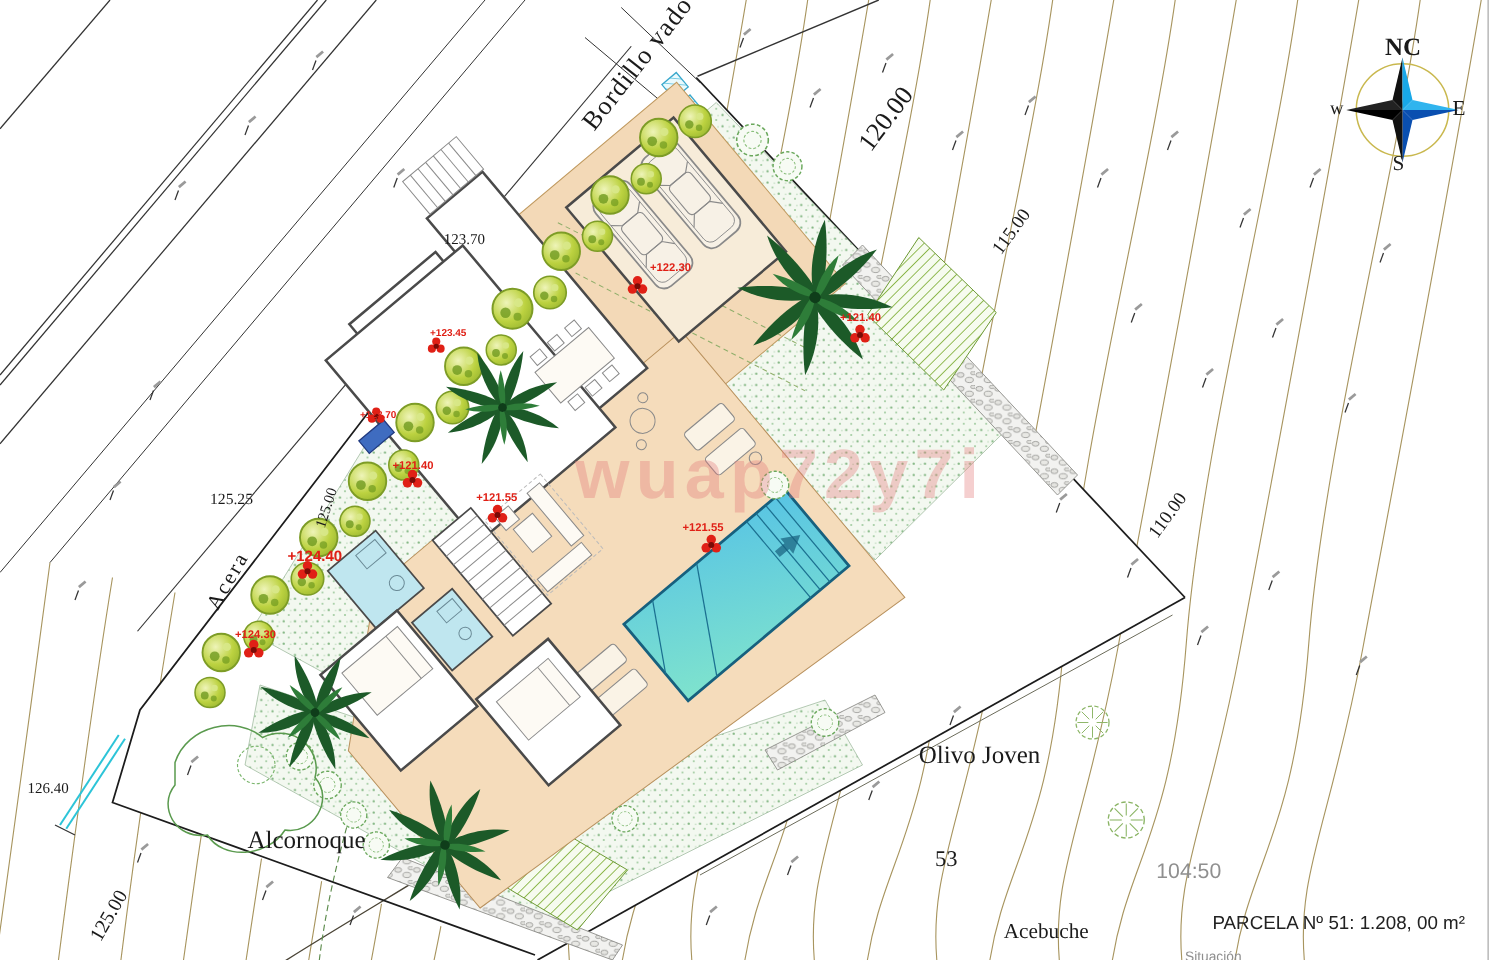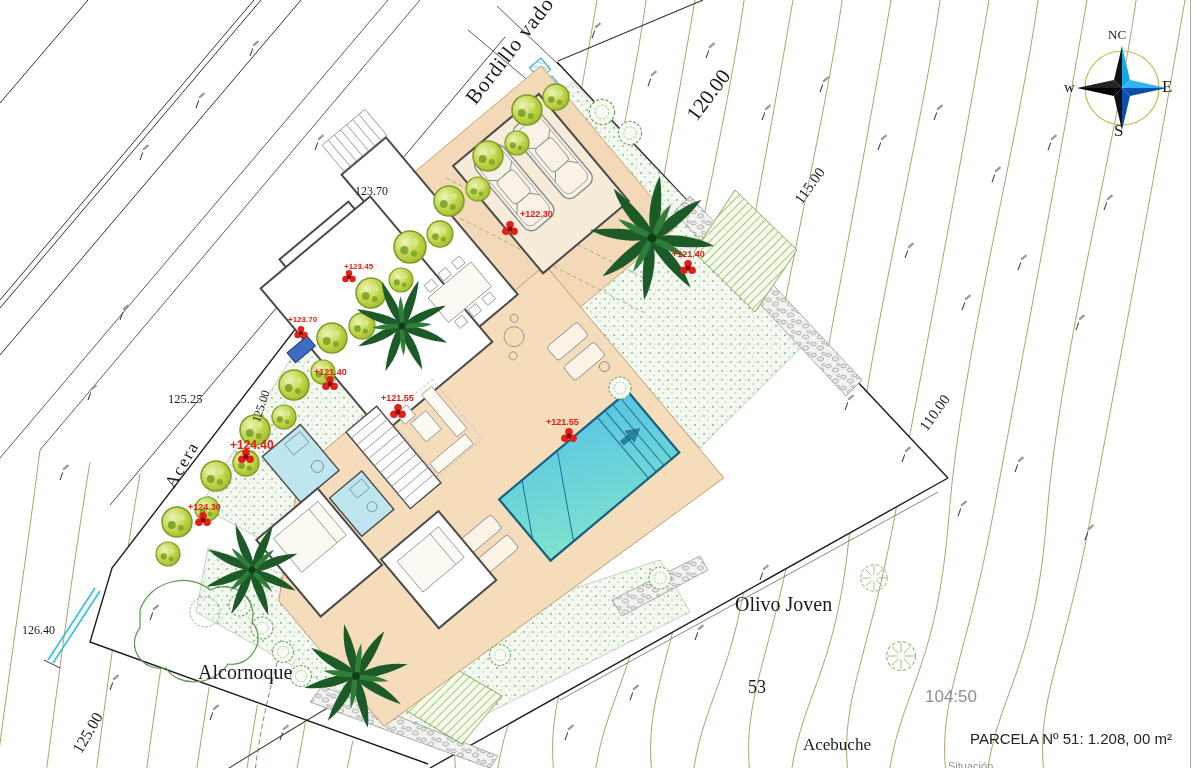--- a/index.html
+++ b/index.html
@@ -432,29 +432,30 @@
 <div class="lbl sans gray" style="left:925px;top:688px;font-size:17px;">104:50</div>
 
 <div class="lbl serif" style="left:198px;top:662px;font-size:20px;">Alcornoque</div>
 <div class="lbl serif" style="left:735px;top:594px;font-size:20px;">Olivo Joven</div>
 <div class="lbl serif" style="left:748px;top:678px;font-size:18px;">53</div>
 <div class="lbl serif" style="left:803px;top:736px;font-size:17px;">Acebuche</div>
 
 <div class="lbl red" style="left:496px;top:210px;font-size:9px;padding-left:24px;">+122.30</div>
 <div class="lbl red" style="left:672px;top:250px;font-size:9px;">+121.40</div>
 <div class="lbl red" style="left:344px;top:263px;font-size:8px;">+123.45</div>
-<div class="lbl red" style="left:288px;top:316px;font-size:8px;">+123.70</div>
+<div class="lbl red" style="left:288px;top:328px;font-size:8px;">+123.70</div>
 <div class="lbl red" style="left:314px;top:368px;font-size:9px;">+121.40</div>
 <div class="lbl red" style="left:381px;top:394px;font-size:9px;">+121.55</div>
 <div class="lbl red" style="left:546px;top:418px;font-size:9px;">+121.55</div>
 <div class="lbl red" style="left:230px;top:439px;font-size:12px;">+124.40</div>
 <div class="lbl red" style="left:188px;top:503px;font-size:9px;">+124.30</div>
 
-<div class="lbl serif" style="left:1108px;top:28px;font-size:13px;">NC</div>
+<div class="lbl serif" style="left:1108px;top:28px;font-size:20px;font-weight:bold;">NC</div>
 <div class="lbl serif" style="left:1064px;top:80px;font-size:15px;">w</div>
 <div class="lbl serif" style="left:1162px;top:78px;font-size:17px;">E</div>
 <div class="lbl serif" style="left:1114px;top:122px;font-size:17px;">S</div>
 
 <div class="lbl sans" style="left:970px;top:731px;font-size:15px;color:#222;">PARCELA Nº 51: 1.208, 00 m²</div>
 <div class="lbl sans gray" style="left:948px;top:761px;font-size:11px;">Situación</div>
 
+<div class="watermark">wuap72y7i</div>
 
 </div>
 
 </body></html>

